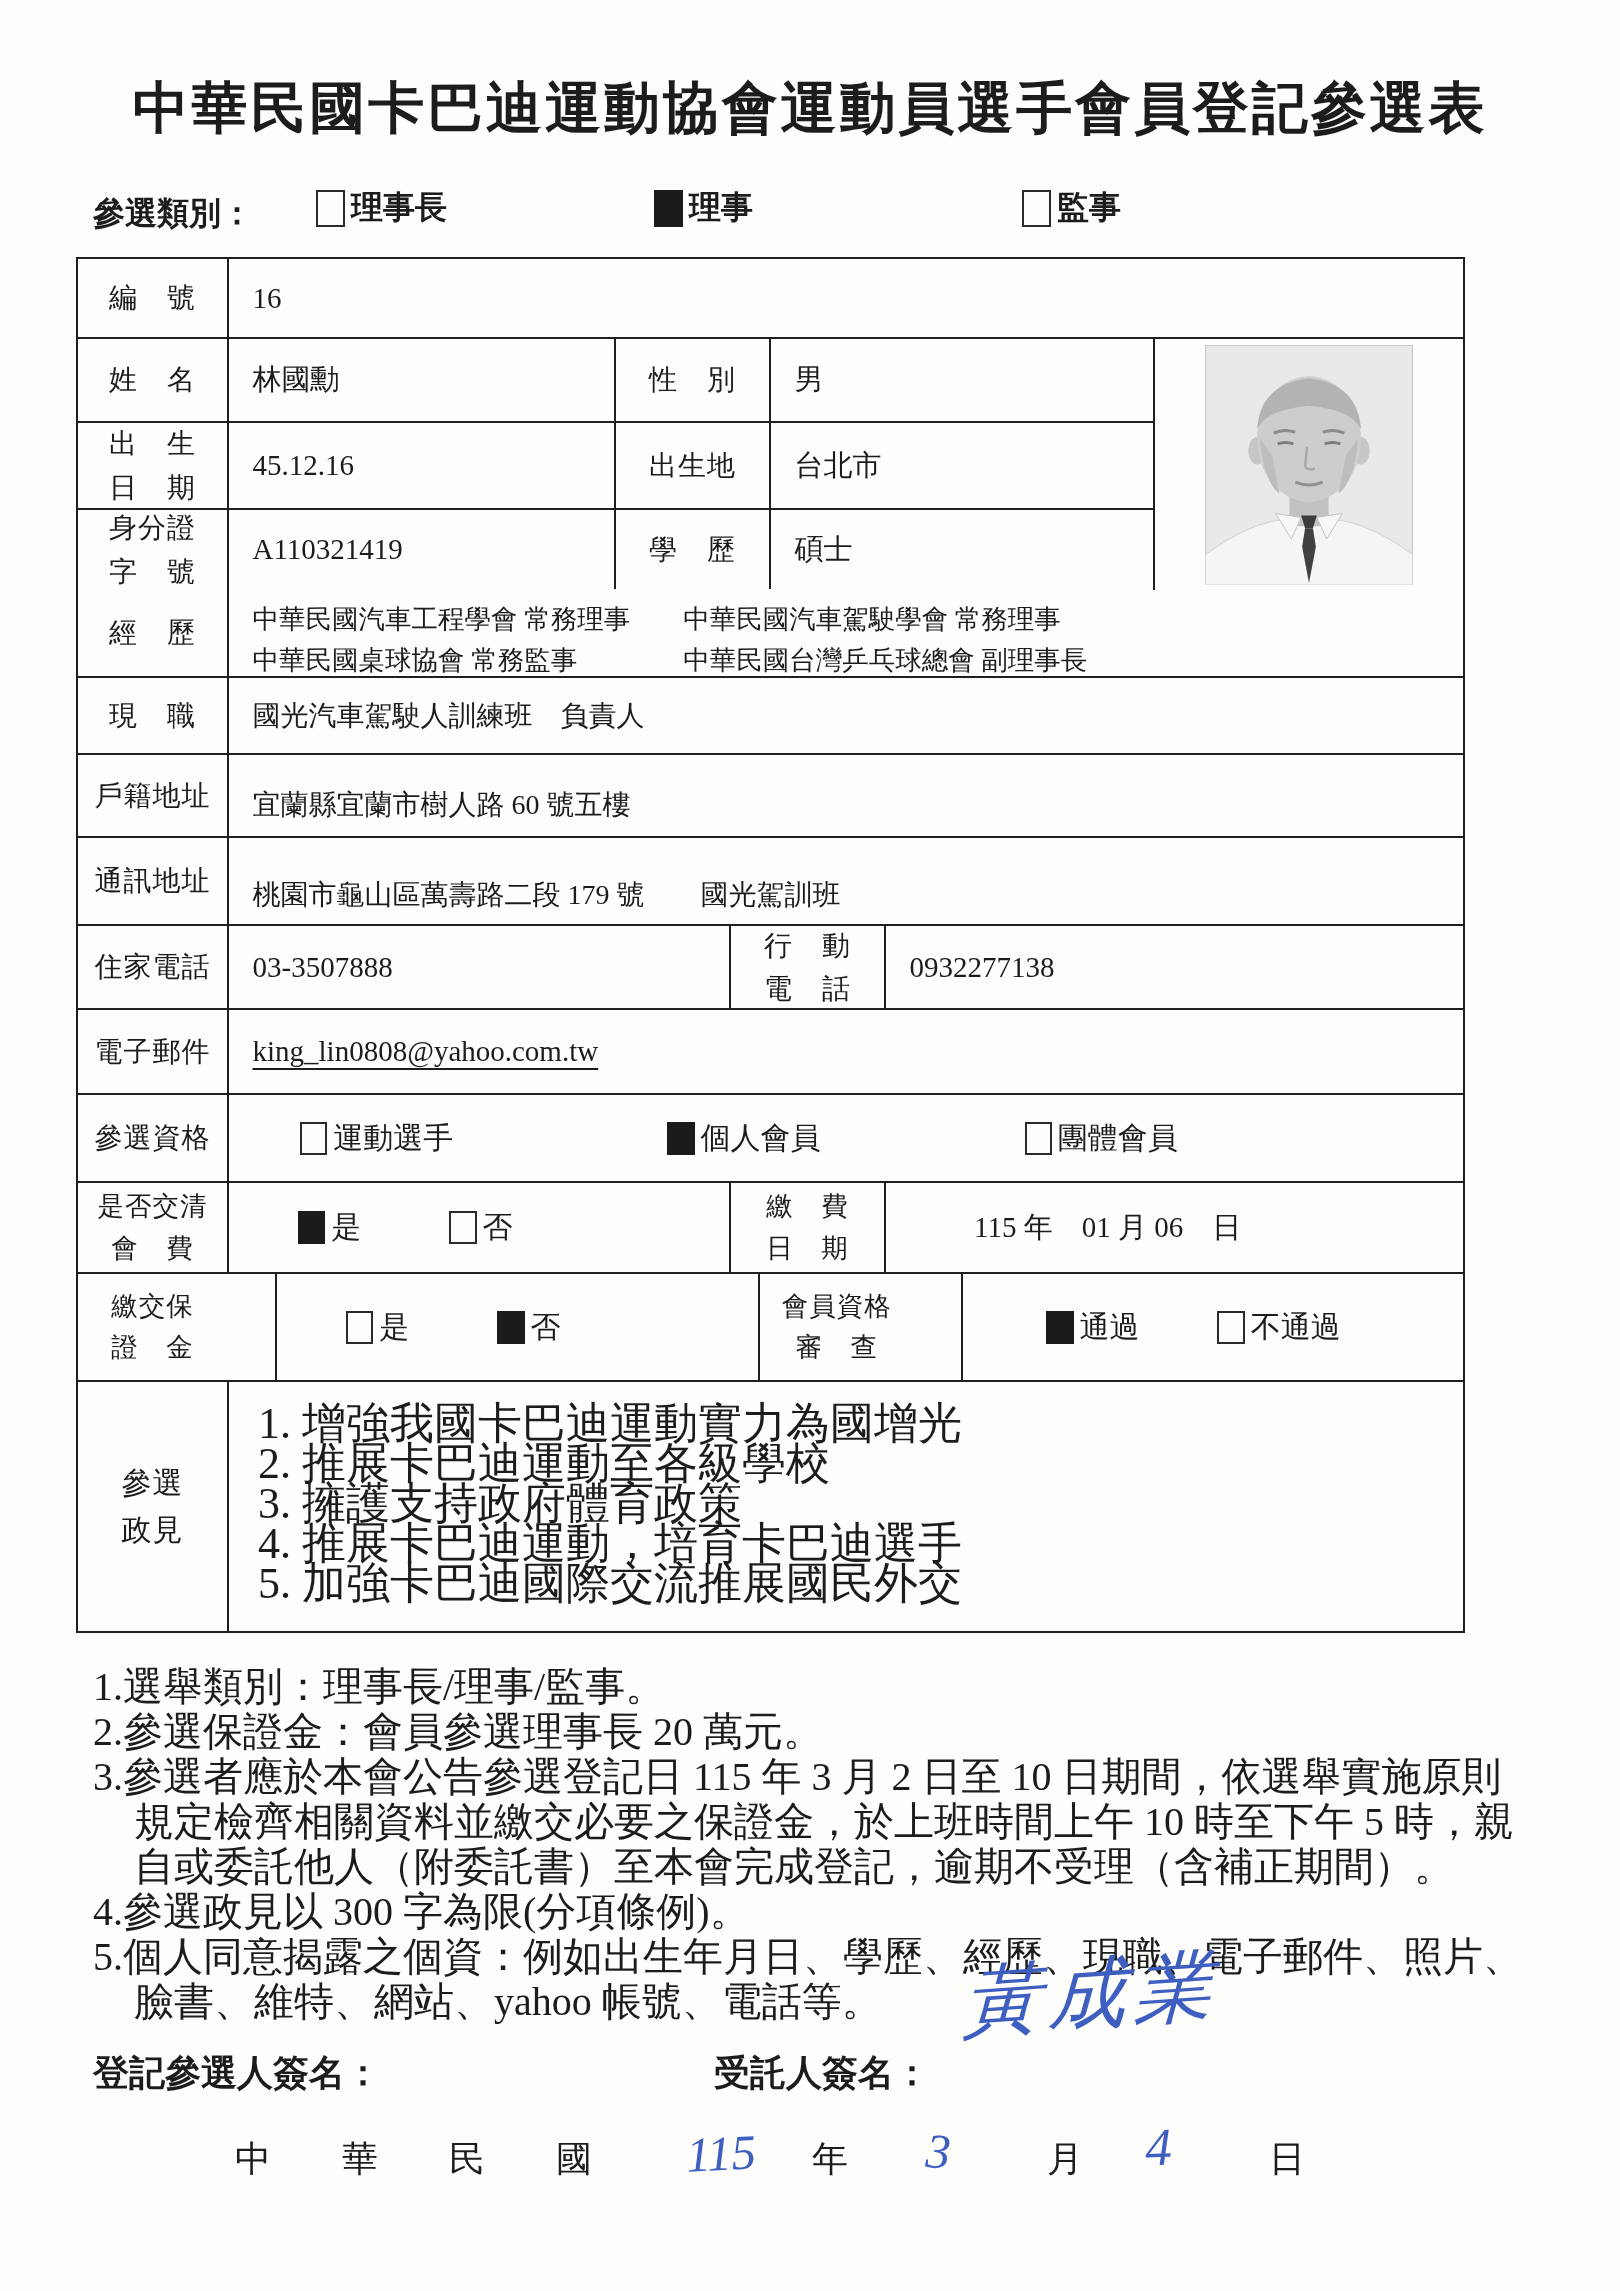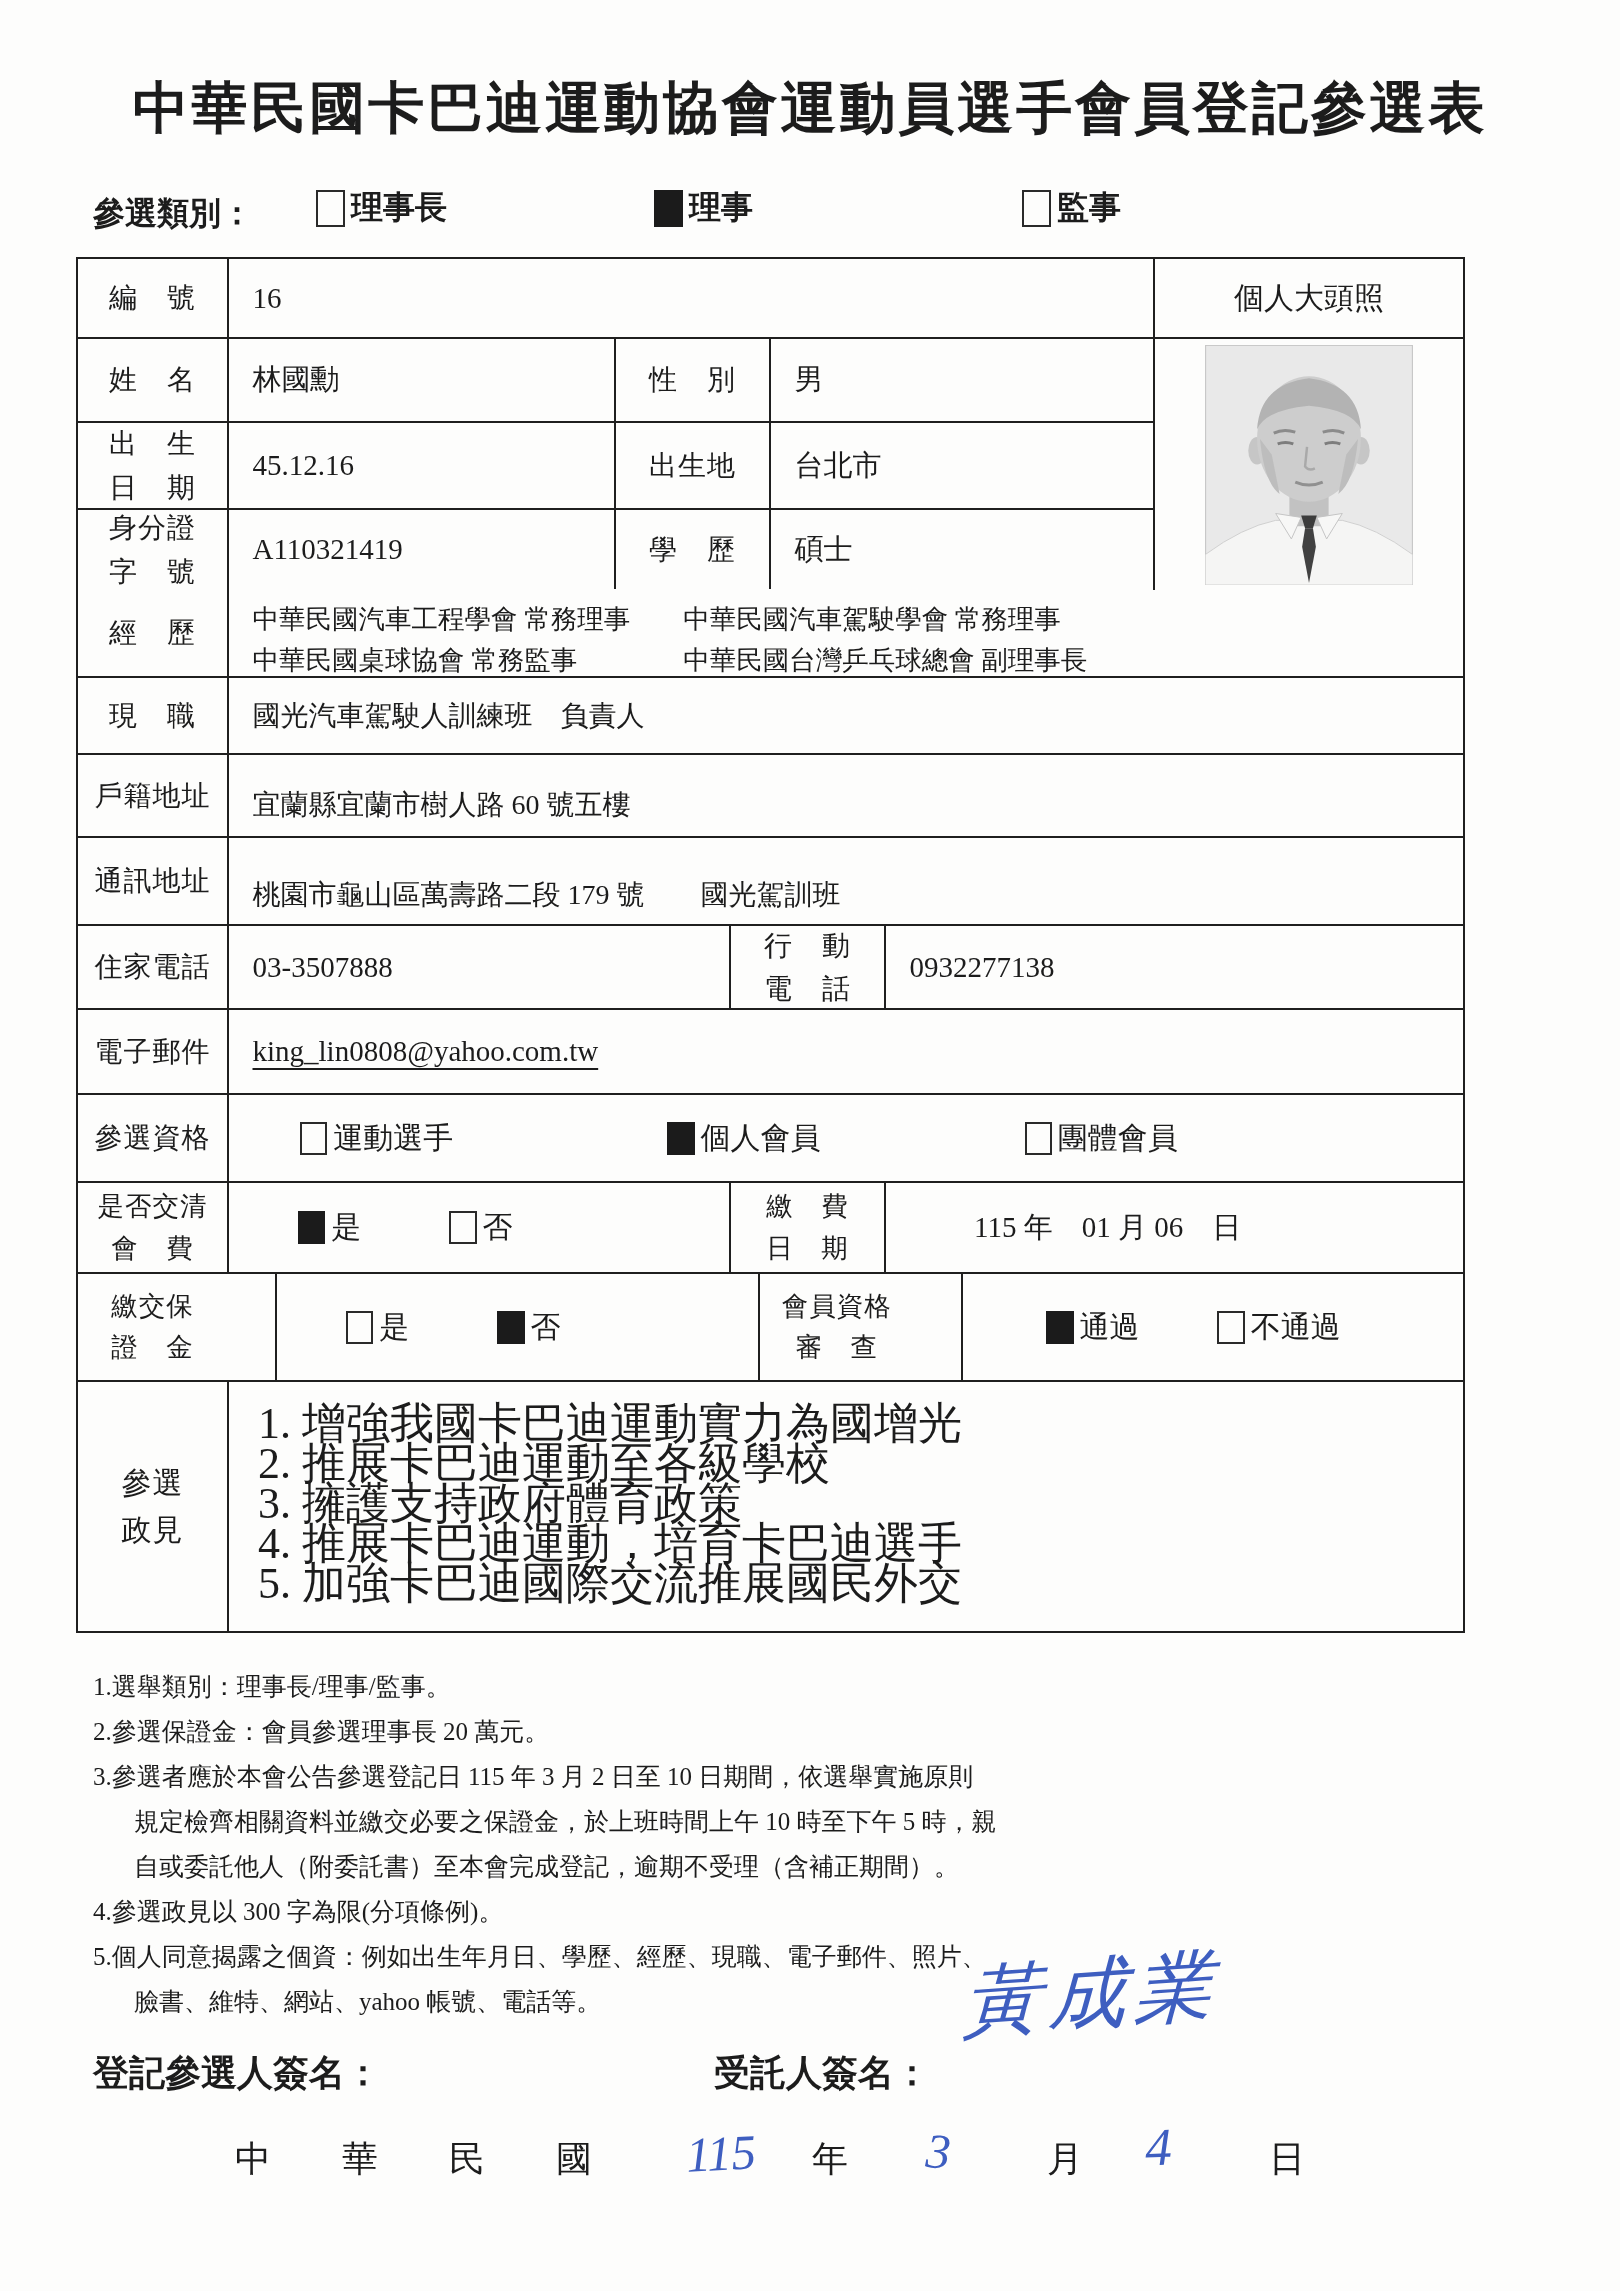--- a/index.html
+++ b/index.html
@@ -53,21 +53,21 @@
   .opts{display:flex;align-items:center;font-size:30px;}
   .opt{display:flex;align-items:center;}
   .multiline{display:block;padding-top:9.8px;}
   .multiline div{line-height:41px;}
   .email-val{text-decoration:underline;text-underline-offset:6.9px;text-decoration-thickness:2px;}
   .platform-val{display:block;padding:21.6px 0 0 29px;font-size:44px;}
   .platform-val div{line-height:40px;}
   
   .photo-frame{width:208px;height:240px;}
   
-  .notes{position:absolute;left:93px;top:1664px;width:1451px;font-size:25px;}
+  .notes{position:absolute;left:93px;top:1664px;width:1451px;font-size:40px;}
   .notes div{line-height:45px;white-space:nowrap;}
   .notes .cont{padding-left:41px;}
   
   .sigrow{position:absolute;top:2049px;left:0;width:100%;font-size:36px;font-weight:600;}
   .sig-candidate{position:absolute;left:93px;top:0;}
   .sig-proxy{position:absolute;left:714px;top:0;}
   .handwriting{
     font-weight:500;font-style:italic;
     color:#3e5ec0;
   }
@@ -108,21 +108,20 @@
       <span class="cb"></span>
       <span>監事</span>
     </span>
   </div>
 
   <div class="ftable">
 
     <div class="ftrow" style="height:78px;">
       <div class="cell lab w-lab">編　號</div>
       <div class="cell val" style="width:926px;">16</div>
-      <div class="cell" style="width:310px;justify-content:center;font-size:30px;">個人大頭照</div>
     </div>
 
     <div class="ftrow short" style="height:84px;">
       <div class="cell lab w-lab">姓　名</div>
       <div class="cell val" style="width:387px;">林國勳</div>
       <div class="cell lab" style="width:155px;">性　別</div>
       <div class="cell val" style="width:384px;">男</div>
     </div>
 
     <div class="ftrow short" style="height:87px;">

